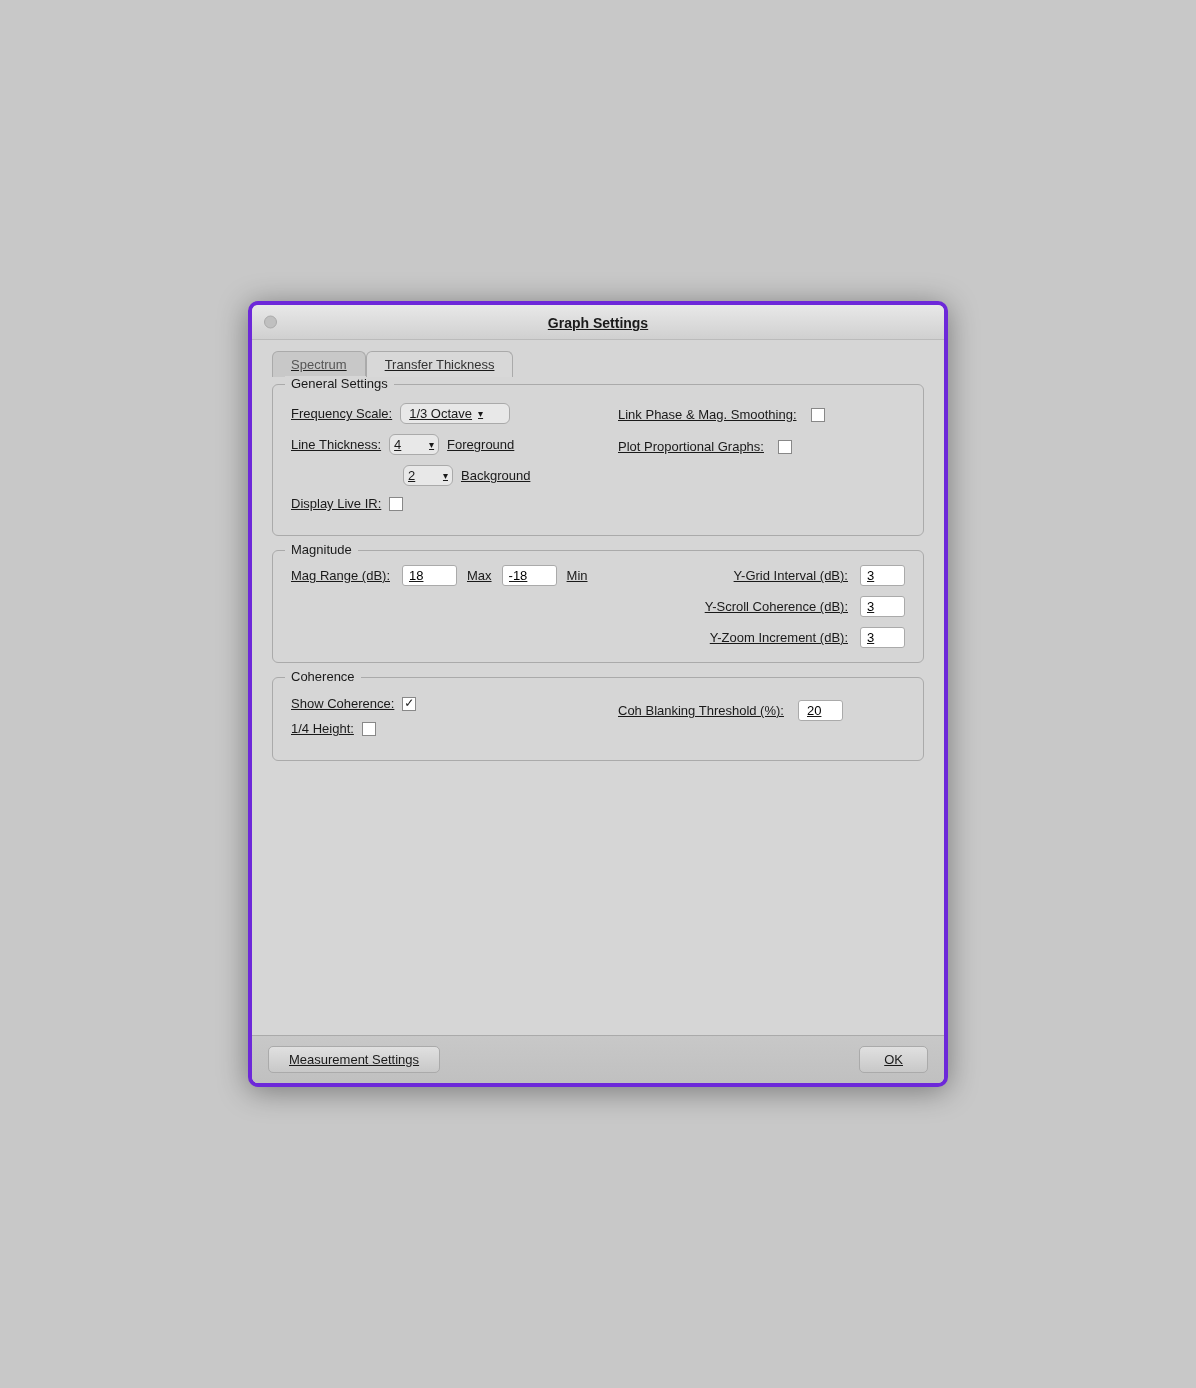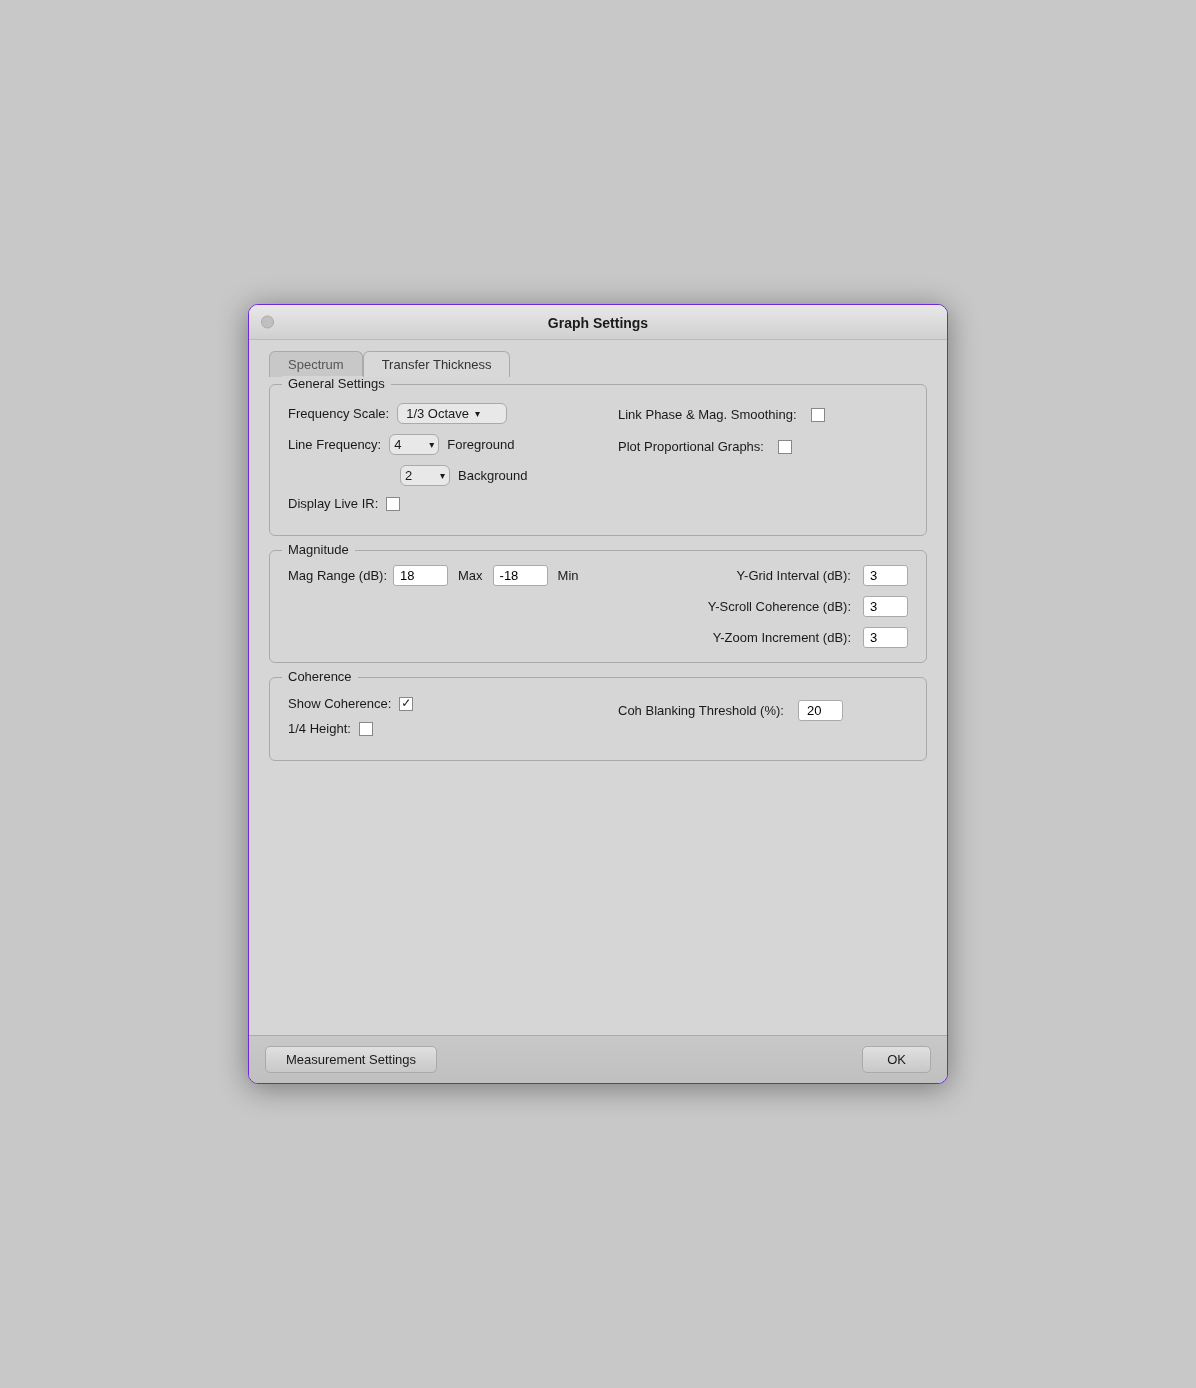--- a/index.html
+++ b/index.html
@@ -12,21 +12,22 @@
       justify-content: center;
       align-items: center;
       min-height: 100vh;
     }
     .window {
       width: 700px;
       background: #d6d6d6;
       border-radius: 10px;
       box-shadow: 0 4px 30px rgba(0,0,0,0.4);
       overflow: hidden;
-      border: 1px solid #6d28d9;
+      border: 4px solid #6d28d9;
+      text-decoration: underline;
     }
     .title-bar {
       background: linear-gradient(to bottom, #e8e8e8, #d0d0d0);
       padding: 10px 0 8px 0;
       text-align: center;
       position: relative;
       border-bottom: 1px solid #bbb;
     }
     .title-bar-title {
       font-size: 14px;
@@ -253,21 +254,21 @@
 
             <div class="form-row">
               <span class="form-label">Frequency Scale:</span>
               <div class="dropdown-sim" style="display:inline-flex;align-items:center;padding:2px 8px;gap:4px;min-width:110px;">
                 <span>1/3 Octave</span>
                 <span class="dropdown-arrow">▾</span>
               </div>
             </div>
 
             <div class="form-row">
-              <span class="form-label">Line Frequency:</span>
+              <span class="form-label">Line Thickness:</span>
               <div class="dropdown-sim small-dropdown">
                 <span>4</span>
                 <span class="dropdown-arrow">▾</span>
               </div>
               <span style="margin-left:8px;">Foreground</span>
             </div>
 
             <div class="form-row" style="padding-left:112px;">
               <div class="dropdown-sim small-dropdown">
                 <span>2</span>
@@ -297,21 +298,21 @@
             </div>
           </div>
         </div>
       </div>
 
       <div class="section">
         <div class="section-title">Magnitude</div>
 
         <div class="mag-row">
           <span class="inline-label">Mag Range (dB):</span>
-          <input type="text" class="num-input" value="18" style="">
+          <input type="text" class="num-input" value="18" style="margin-left: 6px;">
           <span class="inline-label" style="margin: 0 4px;">Max</span>
           <input type="text" class="num-input" value="-18" style="">
           <span class="inline-label" style="margin-left:4px;">Min</span>
           <div class="spacer"></div>
 
           <span class="inline-label">Y-Grid Interval (dB):</span>
           <input type="text" class="num-input num-input-small" value="3" style="margin-left: 6px;">
         </div>
 
         <div class="mag-row" style="justify-content: flex-end;">

